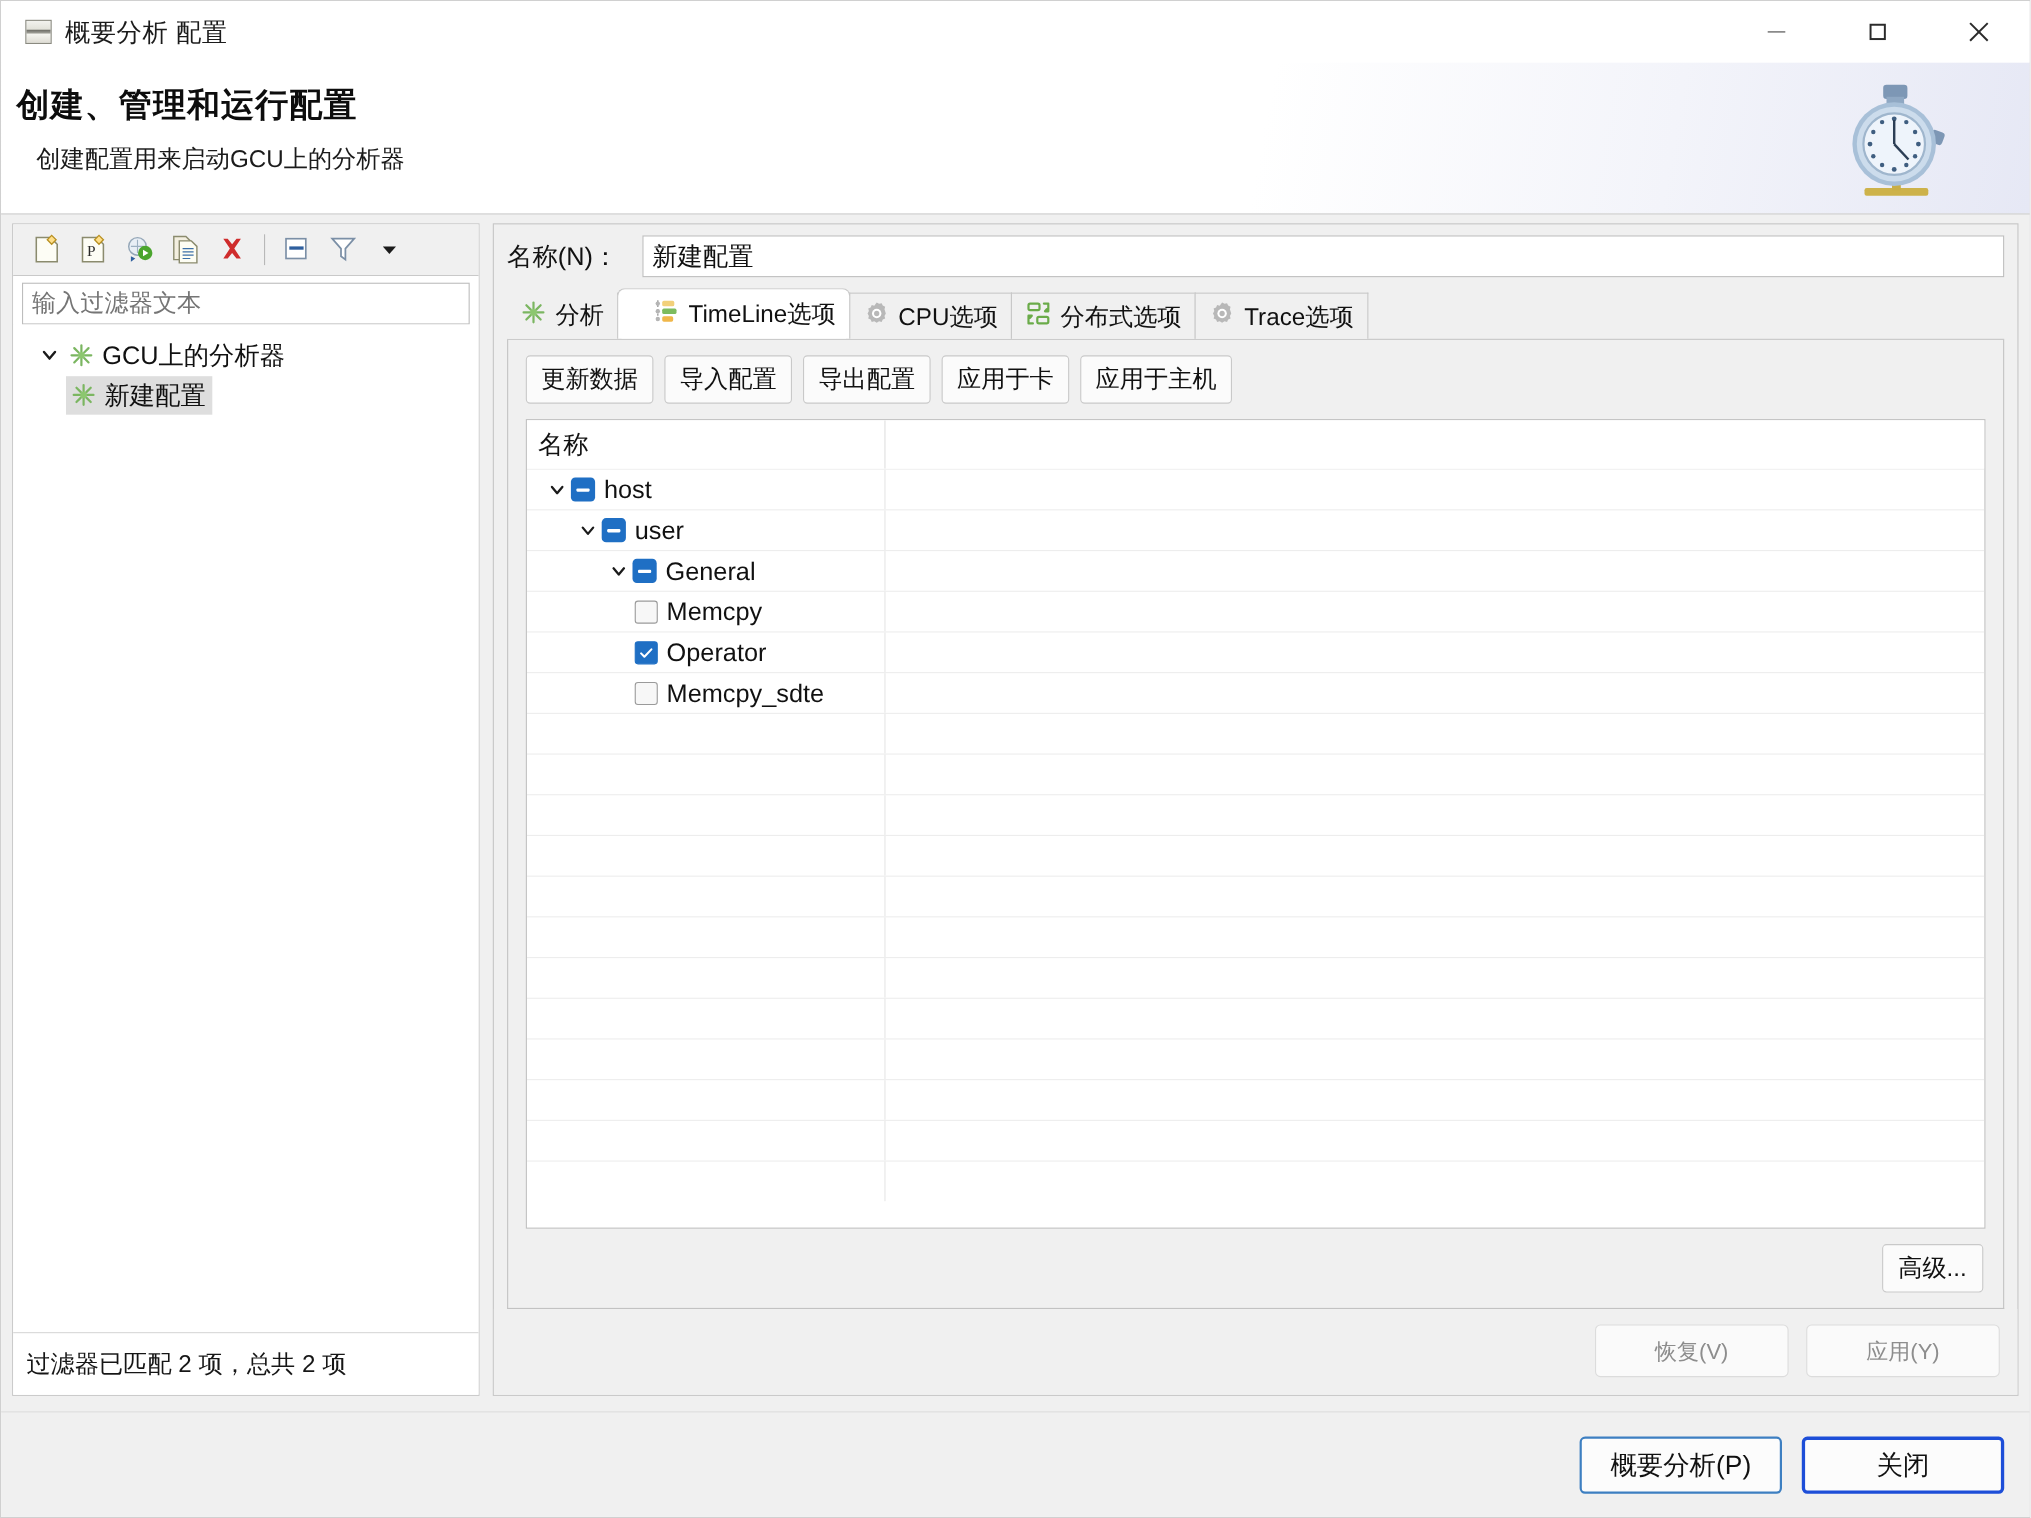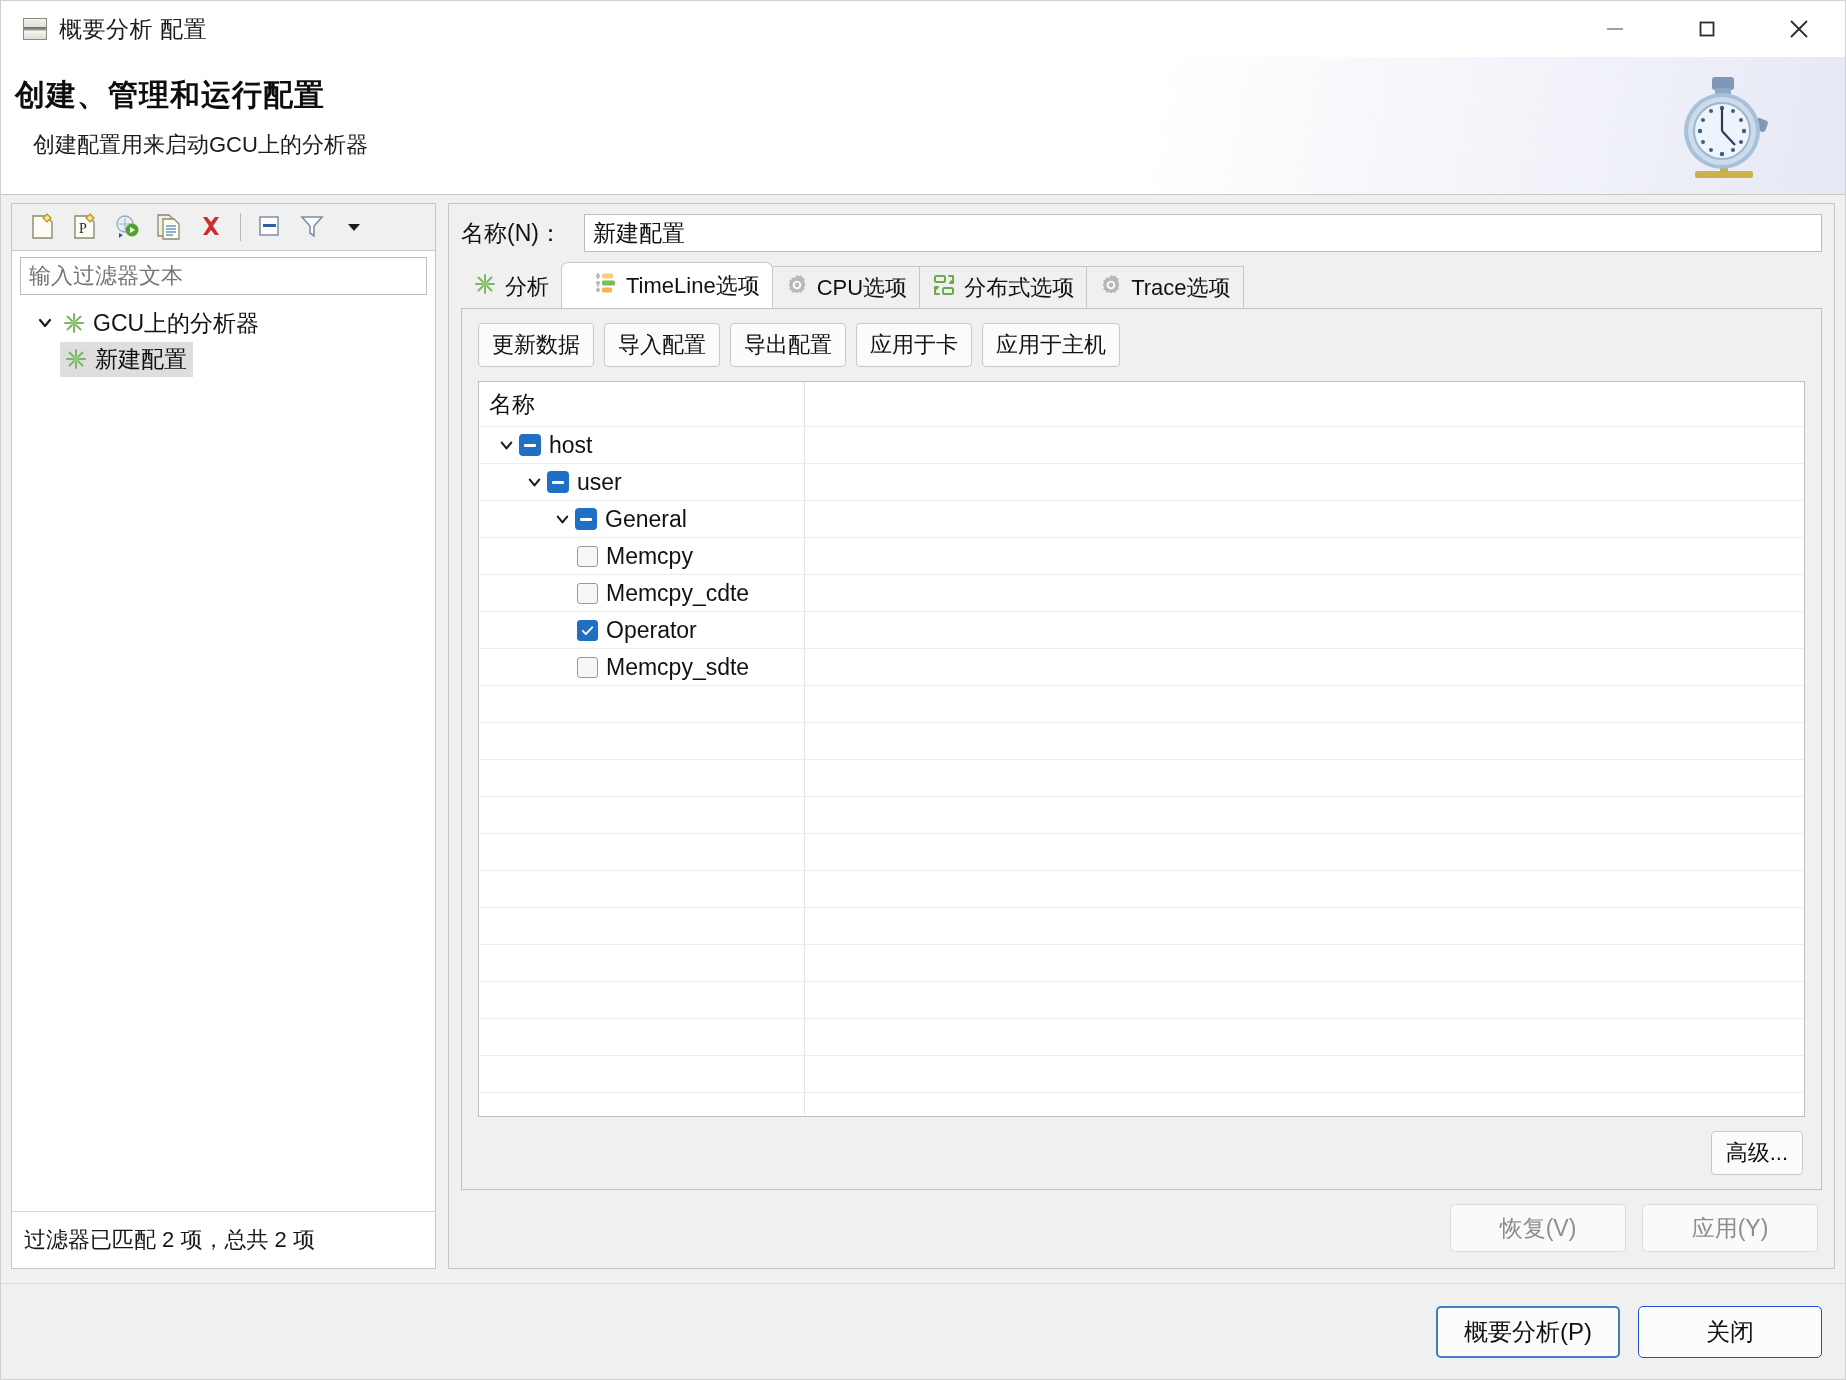--- a/index.html
+++ b/index.html
@@ -261,39 +261,39 @@
     padding: 6px 14px;
     font-family: "Liberation Sans", sans-serif;
   }
   .apply-row {
     display:flex; justify-content:flex-end; gap: 16px;
     padding: 14px 16px 16px 0; flex: 0 0 auto;
     background: #f0f0f0;
   }
   .apply-btn {
     width: 176px; height: 48px;
-    font-size: 23px; color:#8d8d8d;
+    font-size: 20px; color:#8d8d8d;
     background: #fafafa; border:1px solid #dcdcdc; border-radius:5px;
     font-family: "Liberation Sans", sans-serif;
   }
 
   
   .footer {
     flex: 0 0 auto;
     height: 96px;
     background: #f0f0f0;
     display:flex; align-items:center; justify-content:flex-end;
     padding-right: 23px; gap: 18px;
     border-top: 1px solid #dcdcdc;
     box-sizing: border-box;
   }
   .foot-btn {
     width: 184px; height: 52px;
     font-size: 24px; color:#111;
-    background:#fcfcfc; border:1px solid #1d4ed8; border-radius:5px;
+    background:#fcfcfc; border:3px solid #1d4ed8; border-radius:5px;
     font-family: "Liberation Sans", sans-serif;
   }
   .foot-btn.default {
     border: 2px solid #3d7fc1;
   }
 </style>
 </head>
 <body>
 
 <div class="window">
@@ -602,26 +602,20 @@
                 <span class="colsep"></span>
               </div>
               <div class="trow">
                 <span class="ind" style="width:98px"></span>
                 <span class="cbox"></span>
                 <span>Memcpy</span>
                 <span class="colsep"></span>
               </div>
               <div class="trow">
                 <span class="ind" style="width:98px"></span>
-                <span class="cbox"></span>
-                <span>Memcpy_cdte</span>
-                <span class="colsep"></span>
-              </div>
-              <div class="trow">
-                <span class="ind" style="width:98px"></span>
                 <span class="cbox checked">
                   <svg width="15" height="15" viewBox="0 0 16 16">
                     <path d="M3 8.5 l3.2 3.3 L13 4.6" fill="none" stroke="#ffffff" stroke-width="2" stroke-linecap="round" stroke-linejoin="round"></path>
                   </svg>
                 </span>
                 <span>Operator</span>
                 <span class="colsep"></span>
               </div>
               <div class="trow">
                 <span class="ind" style="width:98px"></span>

